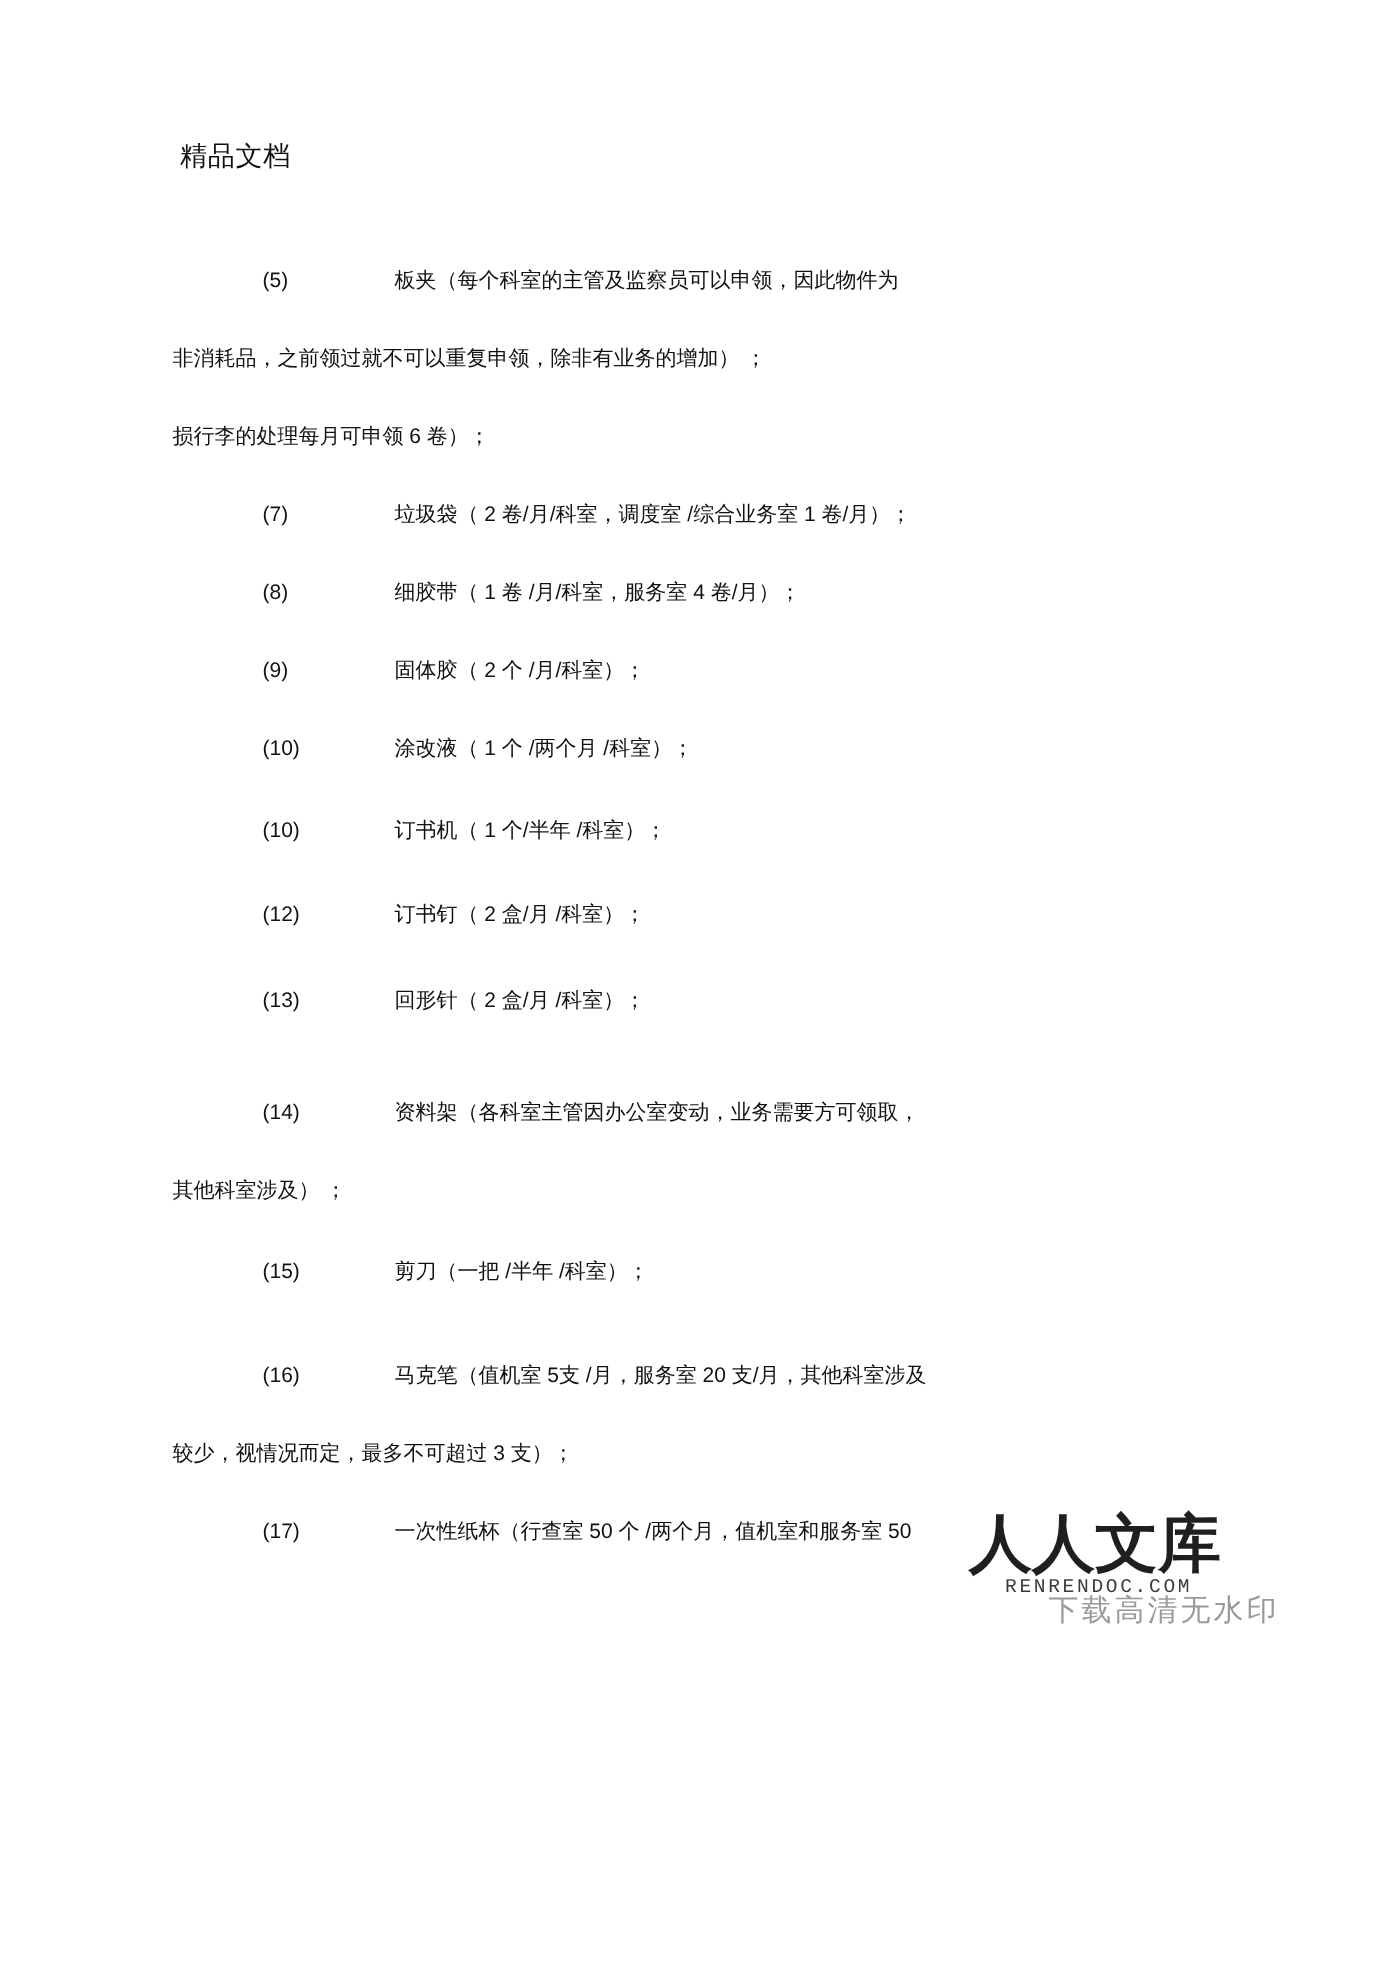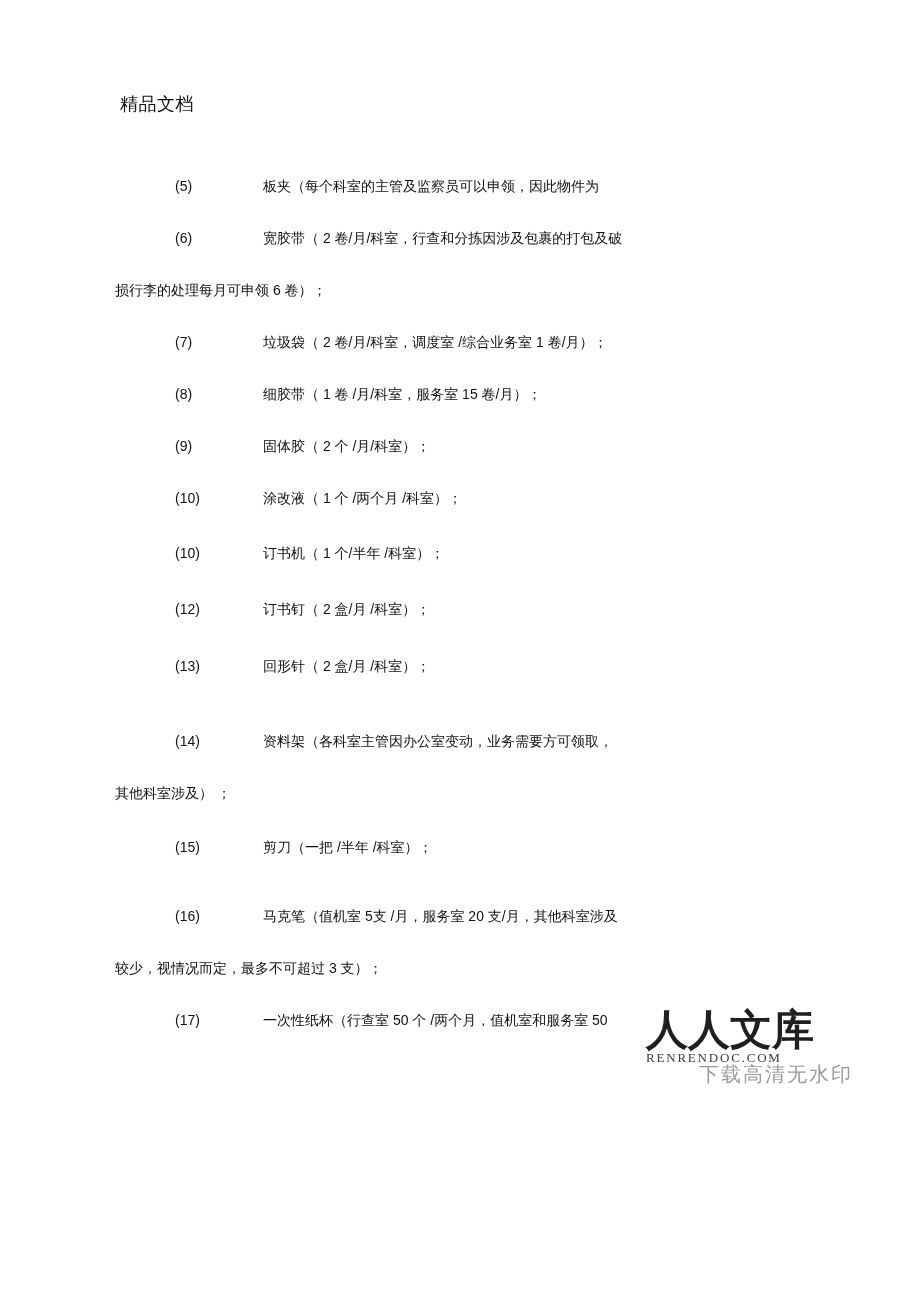--- a/index.html
+++ b/index.html
@@ -60,26 +60,27 @@
   }
   .wm-logo {
     font-family: "Liberation Serif", "DejaVu Serif", serif;
     font-weight: bold;
     font-size: 42px;
     line-height: 36px;
     color: #1f1f1f;
     letter-spacing: 0px;
   }
   .wm-domain {
-    font-family: Liberation Serif, serif;
+    font-family: Liberation Mono, monospace;
     font-size: 13px;
     line-height: 15px;
     color: #3a3a3a;
     letter-spacing: 1.8px;
     margin-top: 2px;
+    margin-left: 24px;
   }
   .wm-overlay {
     position: absolute;
     left: 699px;
     top: 1062px;
     font-size: 20px;
     line-height: 24px;
     color: rgba(140, 140, 140, 0.88);
     letter-spacing: 2px;
     white-space: nowrap;
@@ -89,30 +90,30 @@
 </head>
 <body>
 
 <div class="page">
 
   <div class="doc-header">精品文档</div>
 
   <div class="content" id="content">
       <div class="item" data-idx="5">
         <div class="line"><span class="num">(5)</span><span>板夹（每个科室的主管及监察员可以申领，因此物件为</span></div>
+        <div class="line"><span>非消耗品，之前领过就不可以重复申领，除非有业务的增加） ；</span></div>
       </div>
       <div class="item" data-idx="6">
-        <div class="line"><span class="num">(6)</span><span>宽胶带（ 2 卷/月/科室，行查和分拣因涉及包裹的打包及破</span></div>
         <div class="line"><span>损行李的处理每月可申领 6 卷）；</span></div>
       </div>
       <div class="item" data-idx="7">
         <div class="line"><span class="num">(7)</span><span>垃圾袋（ 2 卷/月/科室，调度室 /综合业务室 1 卷/月）；</span></div>
       </div>
       <div class="item" data-idx="8">
-        <div class="line"><span class="num">(8)</span><span>细胶带（ 1 卷 /月/科室，服务室 15 卷/月）；</span></div>
+        <div class="line"><span class="num">(8)</span><span>细胶带（ 1 卷 /月/科室，服务室 4 卷/月）；</span></div>
       </div>
       <div class="item" data-idx="9">
         <div class="line"><span class="num">(9)</span><span>固体胶（ 2 个 /月/科室）；</span></div>
       </div>
       <div class="item" data-idx="10">
         <div class="line"><span class="num">(10)</span><span>涂改液（ 1 个 /两个月 /科室）；</span></div>
       </div>
       <div class="item" data-idx="11">
         <div class="line"><span class="num">(10)</span><span>订书机（ 1 个/半年 /科室）；</span></div>
       </div>

